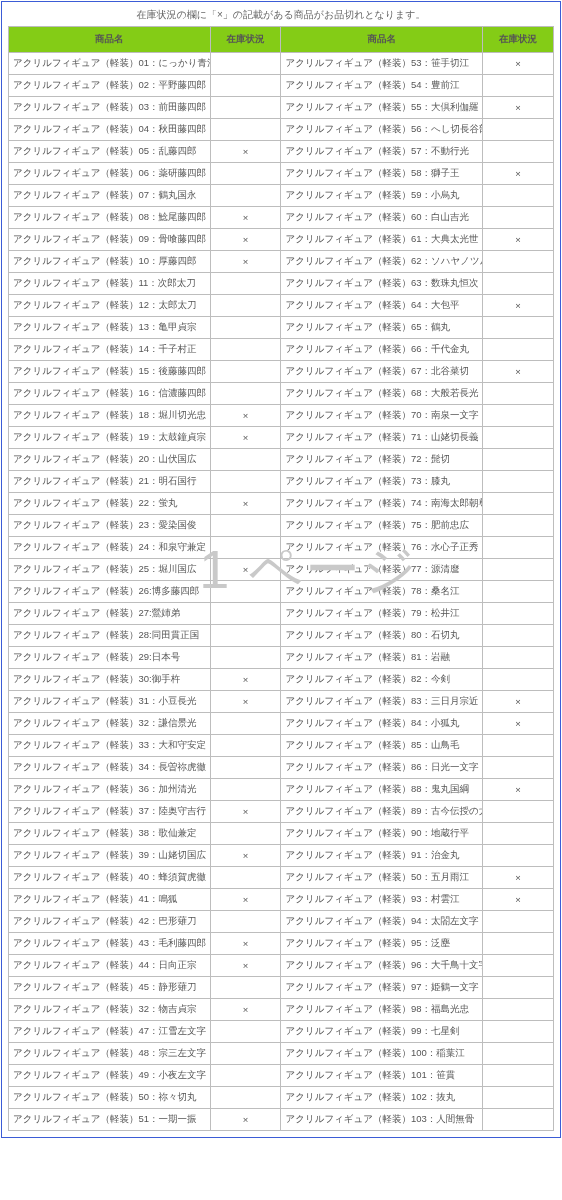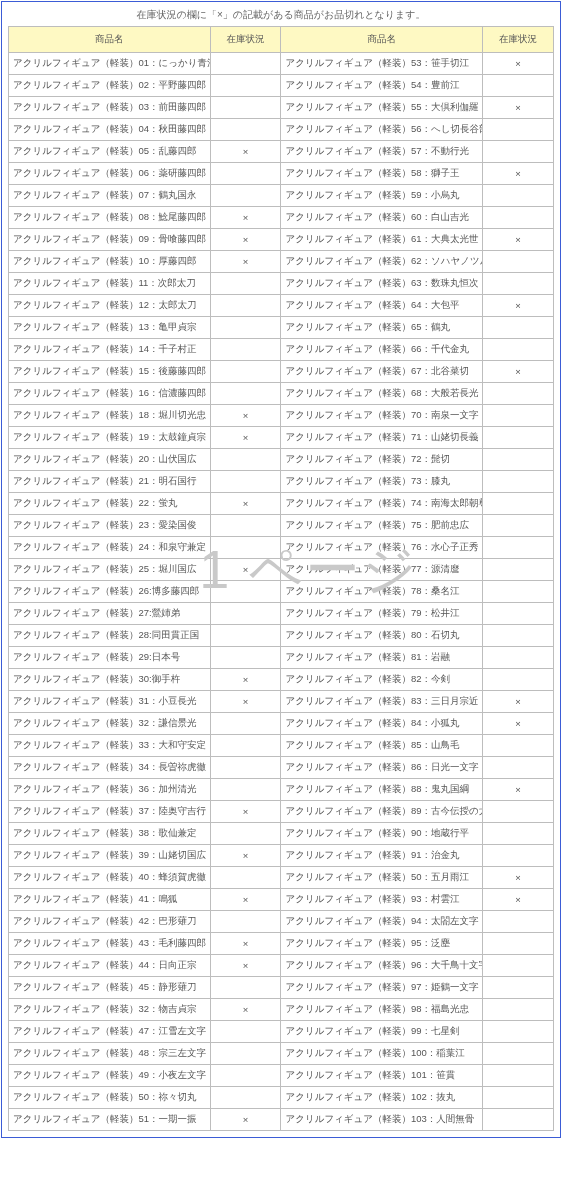--- a/index.html
+++ b/index.html
@@ -32,23 +32,23 @@
   }
   th, td {
     border: 1px solid #bdbdbd;
     padding: 4px 4px;
     font-size: 9.5px;
     vertical-align: middle;
     overflow: hidden;
     white-space: nowrap;
   }
   th {
-    background: #fef9c3;
+    background: #84cc16;
     text-align: center;
-    font-weight: normal;
+    font-weight: bold;
     color: #555;
     height: 26px;
   }
   td.name {
     text-align: left;
     color: #555;
   }
   td.stock {
     text-align: center;
     color: #555;

